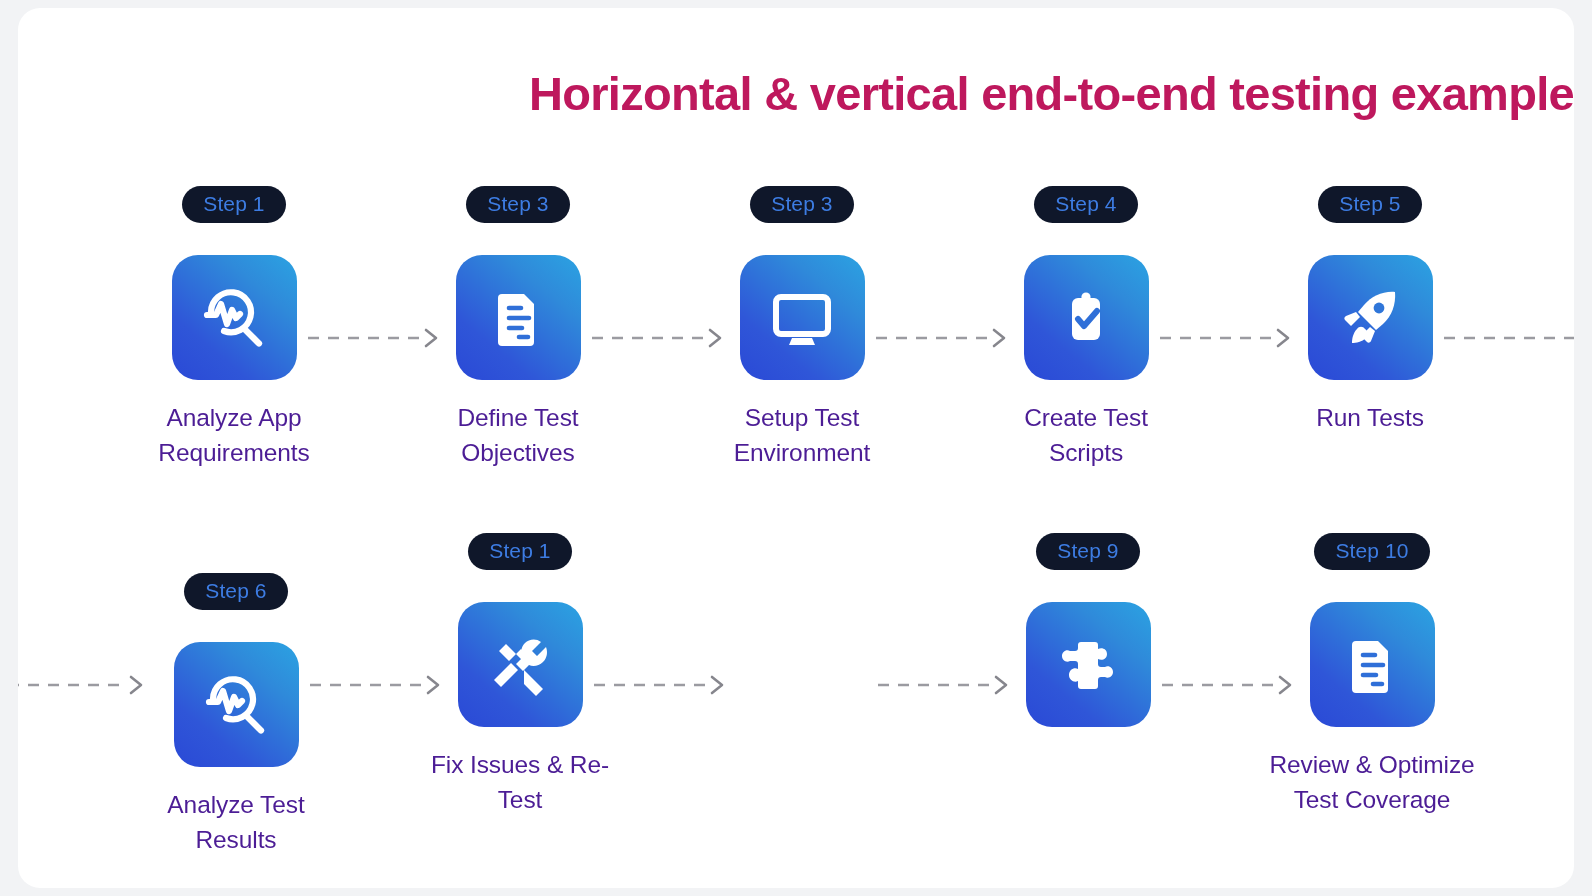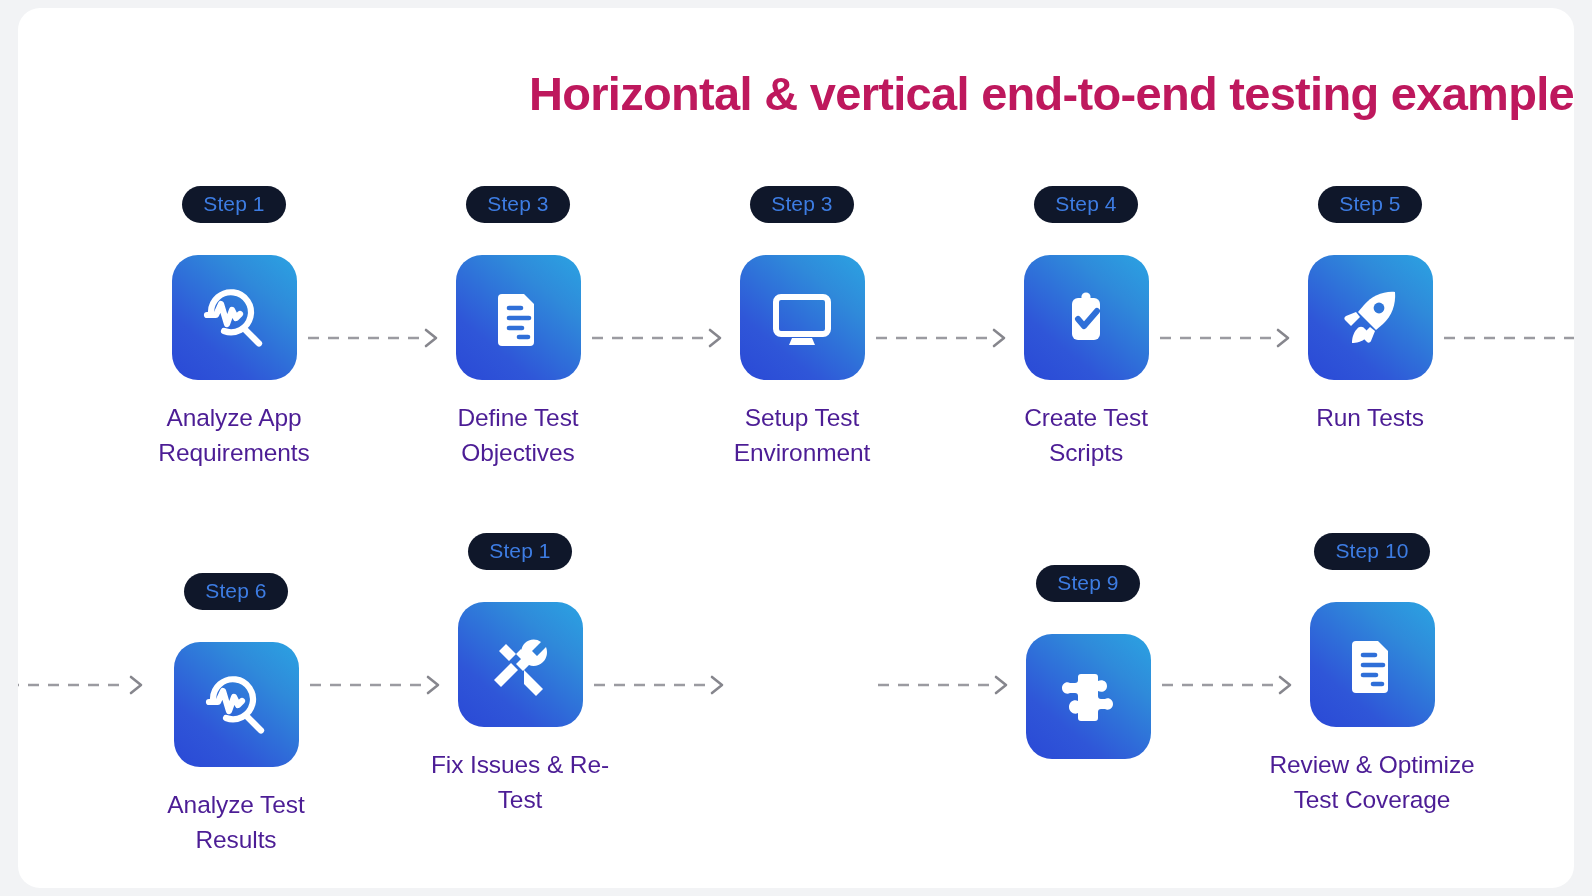--- a/index.html
+++ b/index.html
@@ -269,21 +269,21 @@
                 <path d="M54 10 l-9 9 l5 5 l9 -9 c2 5 1 11 -3 15 c-4 4 -10 5 -14 3 l-6 6 l-7 -7 l6 -6 c-2 -5 -1 -11 3 -15 c4 -4 11 -5 16 -1 z"></path>
                 <path d="M37 38 l7 7 l12 12 l-7 7 l-12 -12 z"></path>
               </g>
             </svg>
           </span>
         </div>
         <div class="caption">Fix Issues &amp; Re-<br>Test</div>
       </div>
 
 
-      <div class="step" style="left:945px;margin-top:32px;">
+      <div class="step" style="left:945px;">
         <span class="badge">Step 9</span>
         <div class="tile">
           <span>
             <svg width="62" height="62" viewBox="0 0 62 62">
               <path d="M24 8 h14 a3 3 0 0 1 3 3 v4 c4 -2 9 0 9 5 c0 5 -5 7 -9 5 v5 a3 3 0 0 0 3 3 h4 c4 -2 8 1 8 5 c0 4 -4 7 -8 5 h-4 a3 3 0 0 0 -3 3 v6 a3 3 0 0 1 -3 3 h-14 a3 3 0 0 1 -3 -3 v-5 c-4 2 -9 -1 -9 -6 c0 -5 5 -8 9 -6 v-5 a3 3 0 0 0 -3 -3 h-5 c-4 2 -8 -1 -8 -5 c0 -4 4 -7 8 -5 h5 a3 3 0 0 0 3 -3 v-3 a3 3 0 0 1 3 -3 z" fill="#ffffff"></path>
             </svg>
           </span>
         </div>
       </div>
 

